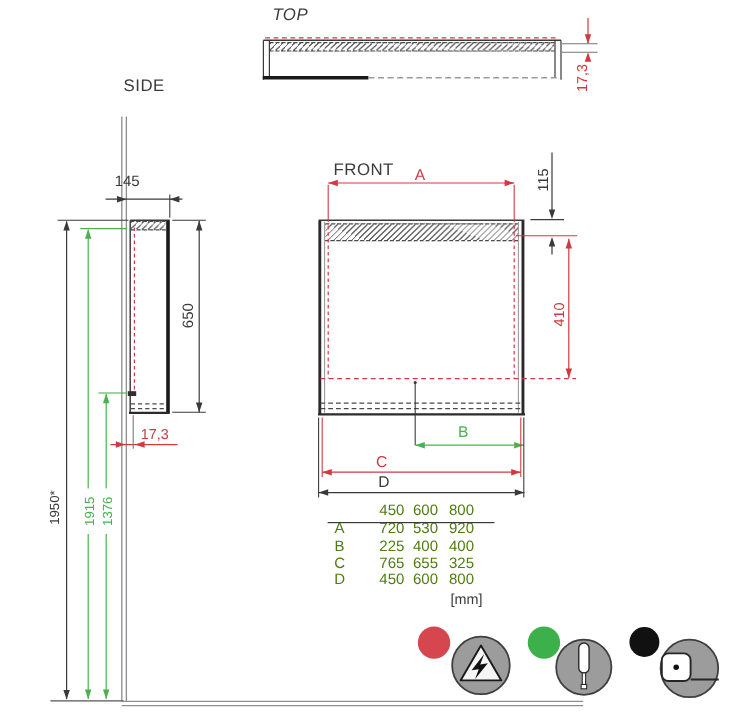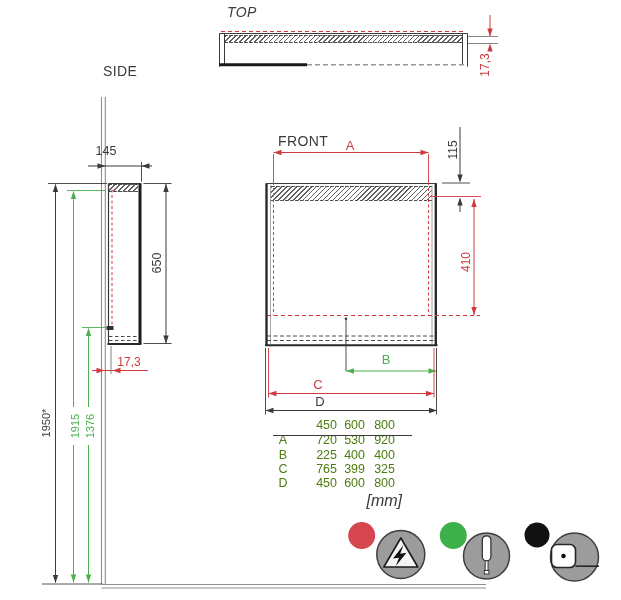--- a/index.html
+++ b/index.html
@@ -13,21 +13,21 @@
   .green{color:#4cb050;}
   .rot{transform:rotate(-90deg);}
   .wbg{background:#fff;padding:0 1px;}
   .hatch{position:absolute;border-top:1px dashed #4a4a4a;border-bottom:1px dashed #4a4a4a;
          background:repeating-linear-gradient(135deg,rgba(70,70,70,0.85) 0px,rgba(70,70,70,0.85) 1px,transparent 1px,transparent 3.5px);}
   #size-table{position:absolute;left:272px;top:418px;border-collapse:collapse;table-layout:fixed;}
   #size-table td,#size-table th{padding:0;margin:0;height:14px;line-height:14px;
          font-size:12.5px;font-weight:normal;color:#4d7c0f;text-align:right;overflow:hidden;}
   #size-table .rowlab{text-align:center;}
   #table-rule{position:absolute;left:273px;top:435px;width:139px;height:0;border-top:1.3px solid #3a3a3a;}
-  .unit{position:absolute;left:352px;top:492px;width:50px;text-align:right;font-size:16px;color:#3a3a3a;font-style:italic;}
+  .unit{position:absolute;left:352px;top:492px;width:50px;text-align:right;font-size:12px;color:#3a3a3a;}
 </style>
 </head>
 <body>
 
 <div id="stage">
 
   <div class="hatch" style="left:225px;top:35px;width:237px;height:6px;"></div>
   <div class="hatch" style="left:109px;top:184px;width:29px;height:6px;"></div>
   <div class="hatch" style="left:271px;top:186px;width:161px;height:13px;"></div>
 
@@ -228,21 +228,21 @@
     <tr>
       <td class="rowlab">B</td>
       <td>225</td>
       <td>400</td>
       <td>400</td>
           <td></td>
     </tr>
     <tr>
       <td class="rowlab">C</td>
       <td>765</td>
-      <td>399</td>
+      <td>655</td>
       <td>325</td>
           <td></td>
     </tr>
     <tr>
       <td class="rowlab">D</td>
       <td>450</td>
       <td>600</td>
       <td>800</td>
           <td></td>
     </tr>

